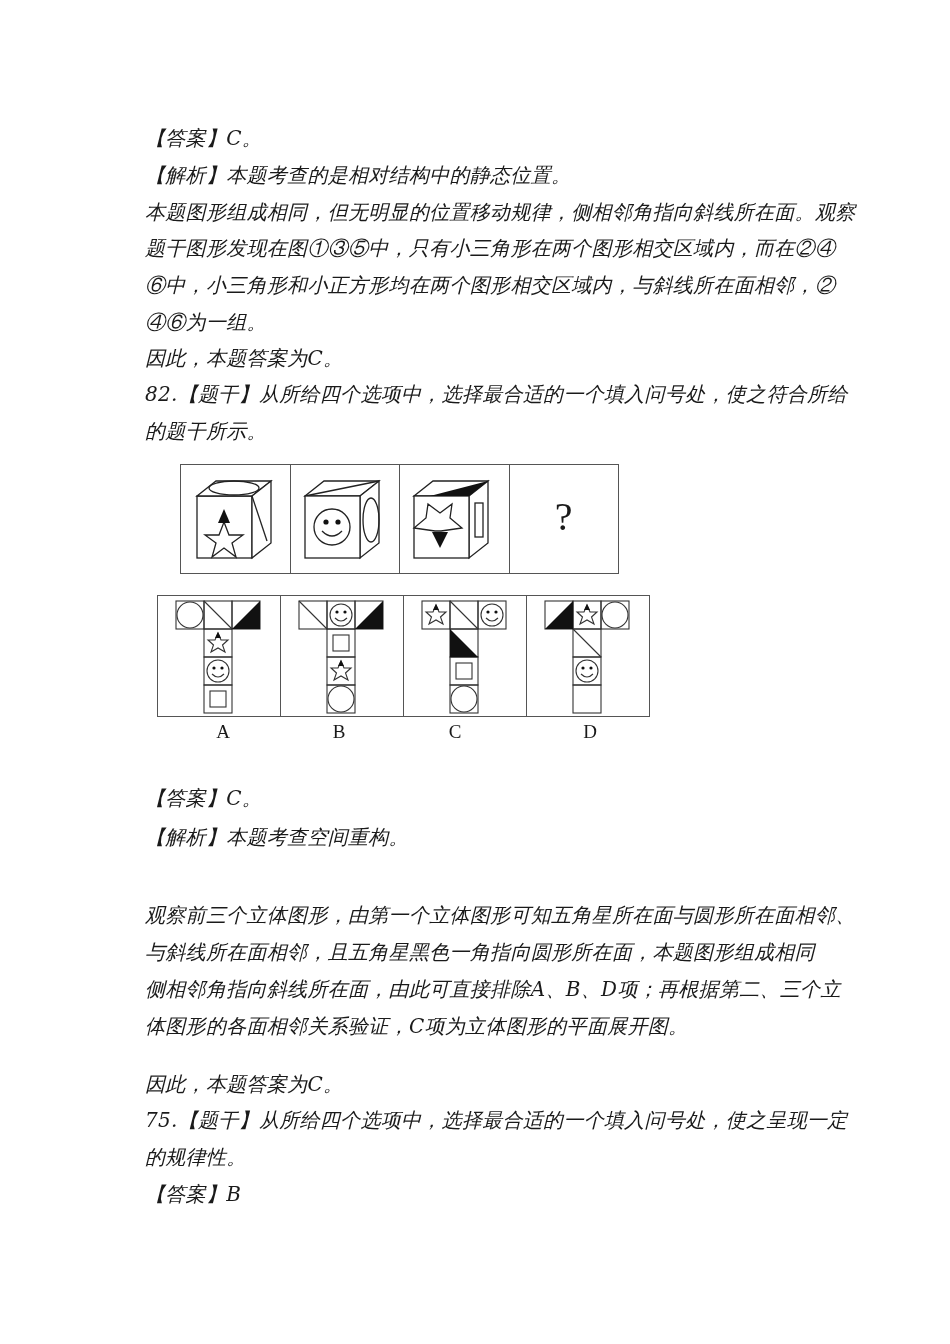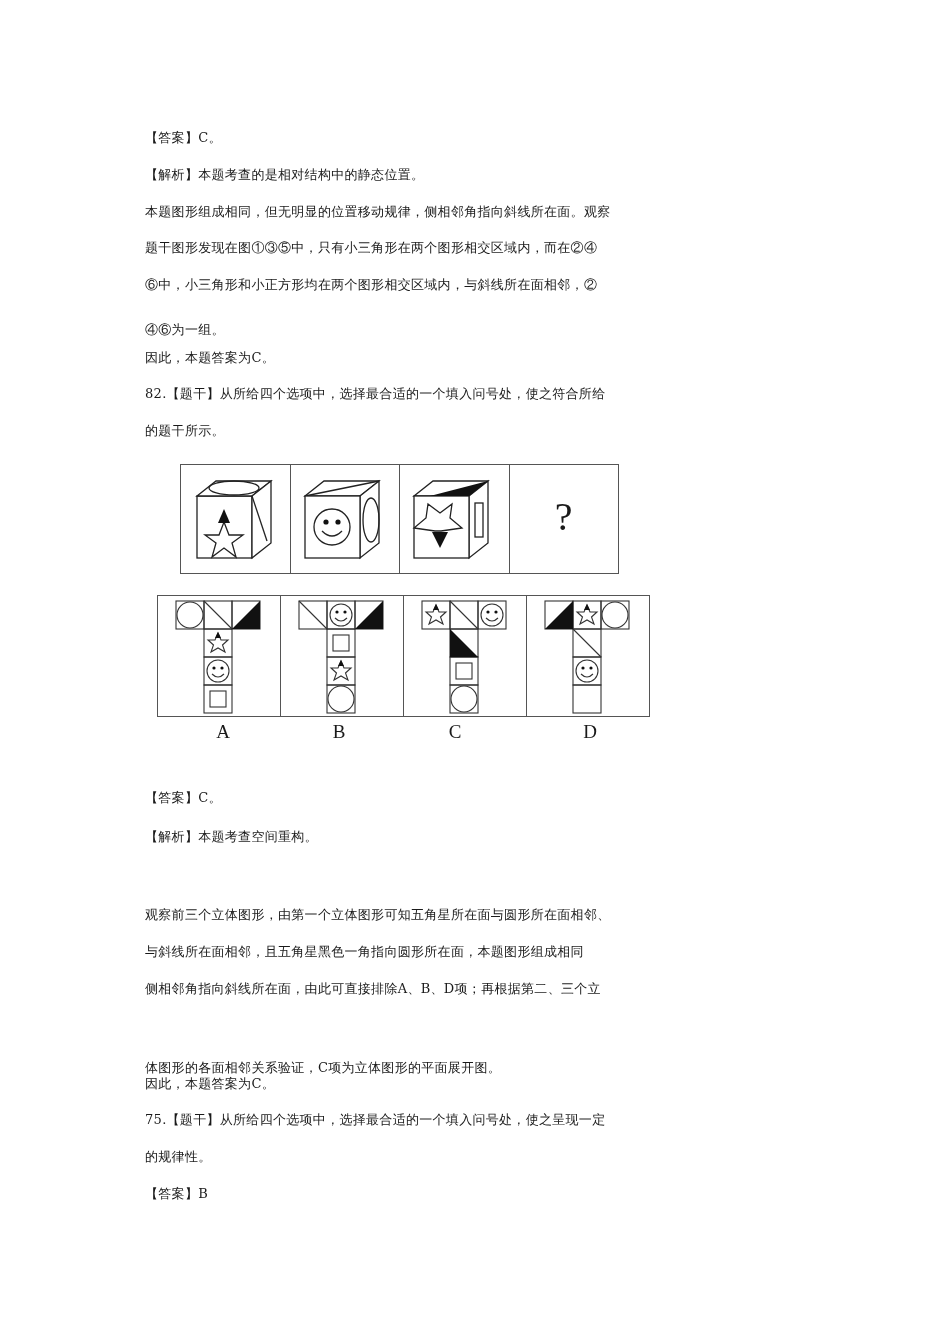--- a/index.html
+++ b/index.html
@@ -1,19 +1,19 @@
 <!DOCTYPE html>
 <html><head>
 <meta charset="utf-8">
 <style>
   html, body { margin: 0; padding: 0; background: #ffffff; }
   body { width: 950px; height: 1344px; position: relative; overflow: hidden;
          font-family: "DejaVu Serif", "Liberation Serif", serif; color: #1a1a1a; }
-  .line { position: absolute; left: 145px; font-size: 13px; line-height: 24px;
-          white-space: nowrap; letter-spacing: 0.3px; }
+  .line { position: absolute; left: 145px; font-size: 20px; line-height: 24px;
+          white-space: nowrap; letter-spacing: 0.3px; font-style: italic; }
   .stem-box { position: absolute; left: 180px; top: 464px; width: 439px; height: 110px;
               border: 1.5px solid #555; box-sizing: border-box; display: flex; }
   .stem-cell { flex: 1; border-right: 1.5px solid #555; position: relative; }
   .stem-cell:last-child { border-right: none; }
   .stem-cell svg { position: absolute; left: 0; top: 0; }
   .opt-box { position: absolute; left: 157px; top: 595px; width: 493px; height: 122px;
              border: 1.5px solid #555; box-sizing: border-box; display: flex; }
   .opt-cell { flex: 1; border-right: 1.5px solid #555; position: relative; }
   .opt-cell:last-child { border-right: none; }
   .opt-cell svg { position: absolute; left: 0; top: 0; }
@@ -23,21 +23,21 @@
            font-size: 40px; font-family: "Liberation Serif", serif; }
 </style>
 </head>
 <body>
 
 <div class="line" style="top:126px">【答案】C。</div>
 <div class="line" style="top:163px">【解析】本题考查的是相对结构中的静态位置。</div>
 <div class="line" style="top:200px">本题图形组成相同，但无明显的位置移动规律，侧相邻角指向斜线所在面。观察</div>
 <div class="line" style="top:236px">题干图形发现在图①③⑤中，只有小三角形在两个图形相交区域内，而在②④</div>
 <div class="line" style="top:273px">⑥中，小三角形和小正方形均在两个图形相交区域内，与斜线所在面相邻，②</div>
-<div class="line" style="top:318px">④⑥为一组。</div>
+<div class="line" style="top:310px">④⑥为一组。</div>
 <div class="line" style="top:346px">因此，本题答案为C。</div>
 
 <div class="line" style="top:382px">82.【题干】从所给四个选项中，选择最合适的一个填入问号处，使之符合所给</div>
 <div class="line" style="top:419px">的题干所示。</div>
 
 <div class="stem-box">
 
   <div class="stem-cell">
     <svg width="110" height="108" viewBox="0 0 110 108">
       <g fill="none" stroke="#222" stroke-width="1.3">
@@ -184,18 +184,18 @@
 <div class="opt-label" style="left:208px">A</div>
 <div class="opt-label" style="left:324px">B</div>
 <div class="opt-label" style="left:440px">C</div>
 <div class="opt-label" style="left:575px">D</div>
 
 <div class="line" style="top:786px">【答案】C。</div>
 <div class="line" style="top:825px">【解析】本题考查空间重构。</div>
 <div class="line" style="top:903px">观察前三个立体图形，由第一个立体图形可知五角星所在面与圆形所在面相邻、</div>
 <div class="line" style="top:940px">与斜线所在面相邻，且五角星黑色一角指向圆形所在面，本题图形组成相同</div>
 <div class="line" style="top:977px">侧相邻角指向斜线所在面，由此可直接排除A、B、D项；再根据第二、三个立</div>
-<div class="line" style="top:1056px">体图形的各面相邻关系验证，C项为立体图形的平面展开图。</div>
+<div class="line" style="top:1014px">体图形的各面相邻关系验证，C项为立体图形的平面展开图。</div>
 <div class="line" style="top:1072px">因此，本题答案为C。</div>
 
 <div class="line" style="top:1108px">75.【题干】从所给四个选项中，选择最合适的一个填入问号处，使之呈现一定</div>
 <div class="line" style="top:1145px">的规律性。</div>
 <div class="line" style="top:1182px">【答案】B</div>
 
 </body></html>

